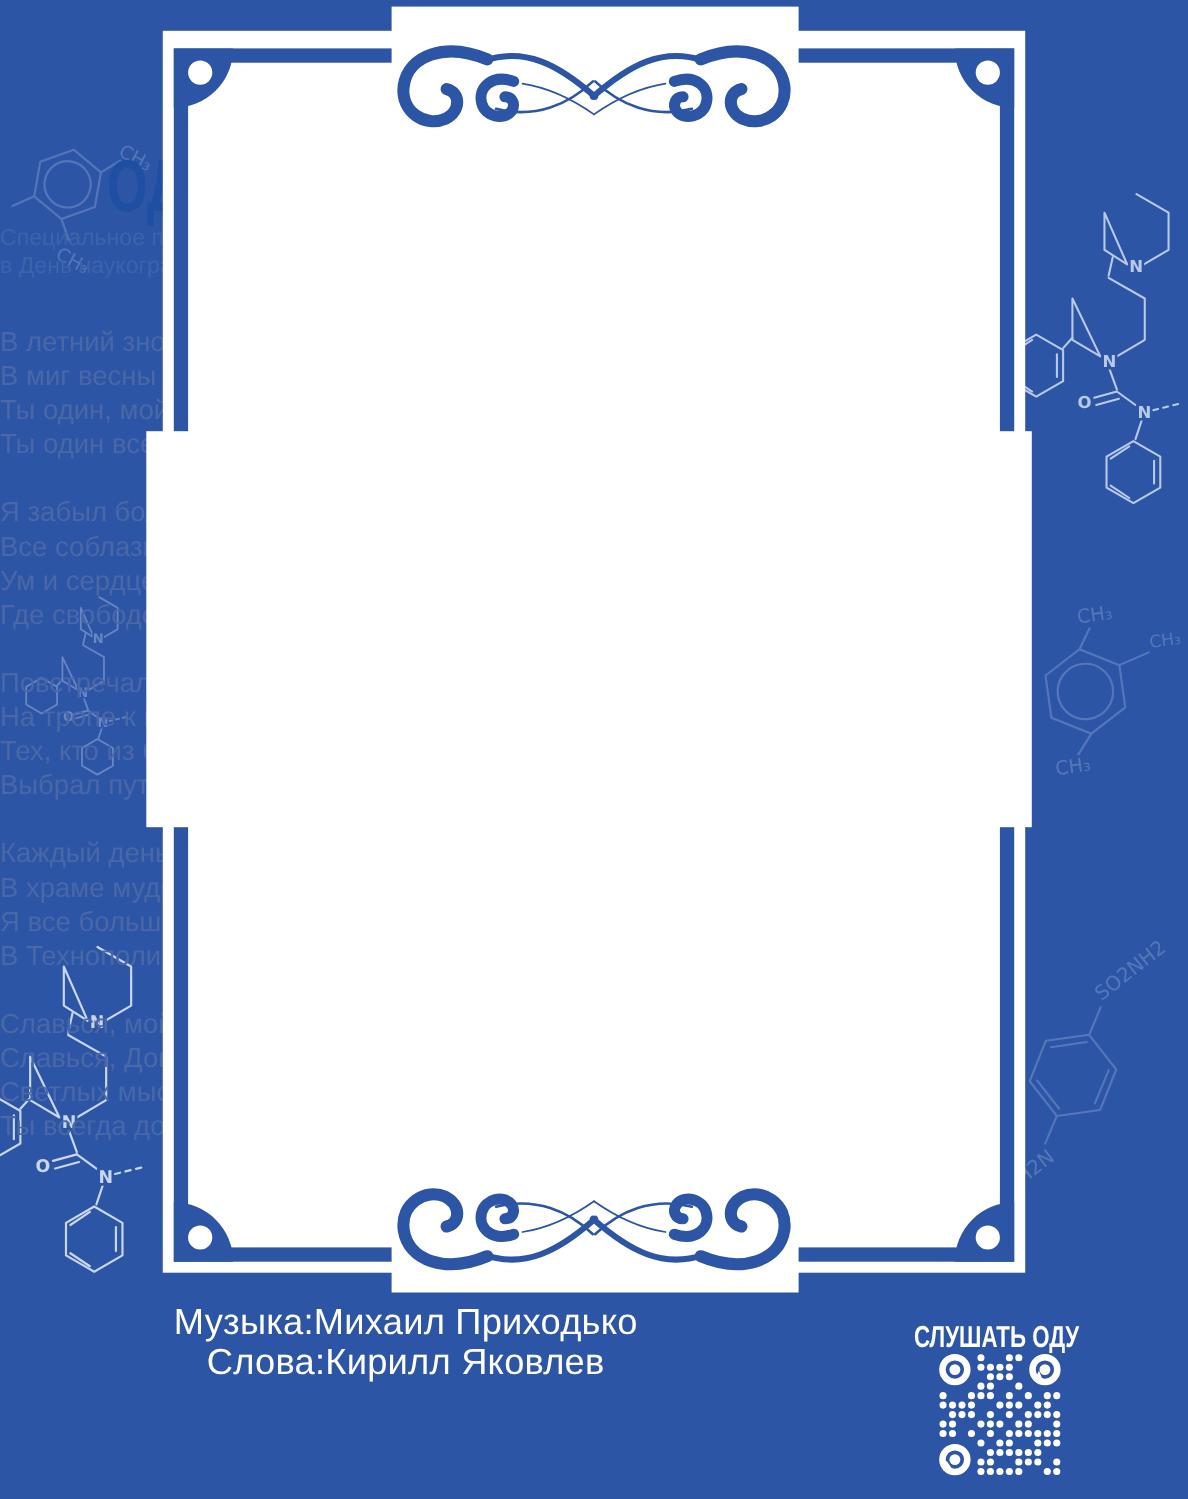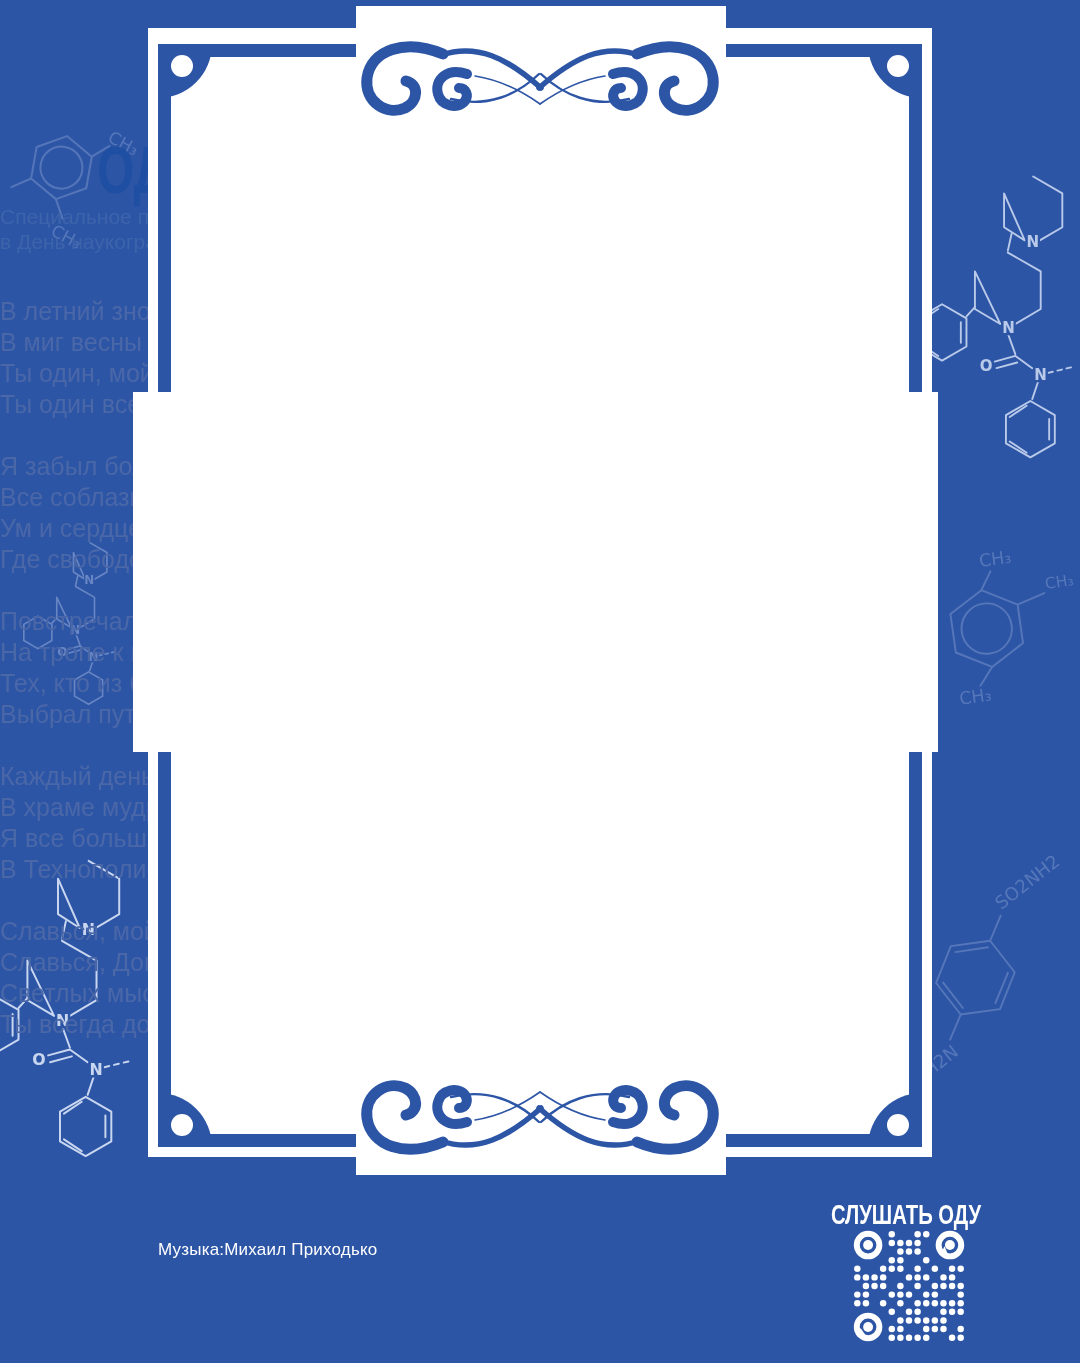--- a/index.html
+++ b/index.html
@@ -52,22 +52,22 @@
     color:#3c64ab;font-size:21px;line-height:25px;
   }
   .poem{
     position:absolute;left:0;width:1080px;top:296px;
     color:#4a67a8;font-size:25px;line-height:31px;
   }
   .stanza{margin-bottom:31px;}
 
   
   .credits{
-    position:absolute;left:158px;top:1232px;z-index:4;text-align:center;
-    color:#ffffff;font-size:17px;line-height:36px;letter-spacing:0.2px;
+    position:absolute;left:158px;top:1184px;z-index:4;text-align:center;
+    color:#ffffff;font-size:33px;line-height:36px;letter-spacing:0.2px;
   }
   .listen{
     position:absolute;left:800px;top:1200px;width:212px;z-index:4;text-align:center;
     color:#ffffff;font-size:27px;font-weight:bold;white-space:nowrap;
     transform:scale(0.75,1.02);
   }
   .qr{position:absolute;left:853px;top:1230px;width:112px;height:112px;z-index:4;}
 </style>
 </head>
 <body>
@@ -275,20 +275,21 @@
   <div class="stanza">
     <div>Славься, мой родной Наукоград!</div>
     <div>Славься, Дом мечты и всех свершений!</div>
     <div>Светлых мыслей яркий звездопад -</div>
     <div>Ты всегда достоин восхищений!</div>
   </div>
 </div>
 
 <div class="credits">
   <div>Музыка:Михаил Приходько</div>
+  <div>Слова:Кирилл Яковлев</div>
 </div>
 
 <div class="listen">СЛУШАТЬ ОДУ</div>
 
 <div class="qr">
   <svg width="112" height="112" viewBox="0 0 104 104">
     <g fill="none" stroke="#ffffff" stroke-width="5.5">
       <circle cx="14" cy="14" r="10.5"></circle>
       <circle cx="90" cy="14" r="10.5"></circle>
       <circle cx="14" cy="90" r="10.5"></circle>

